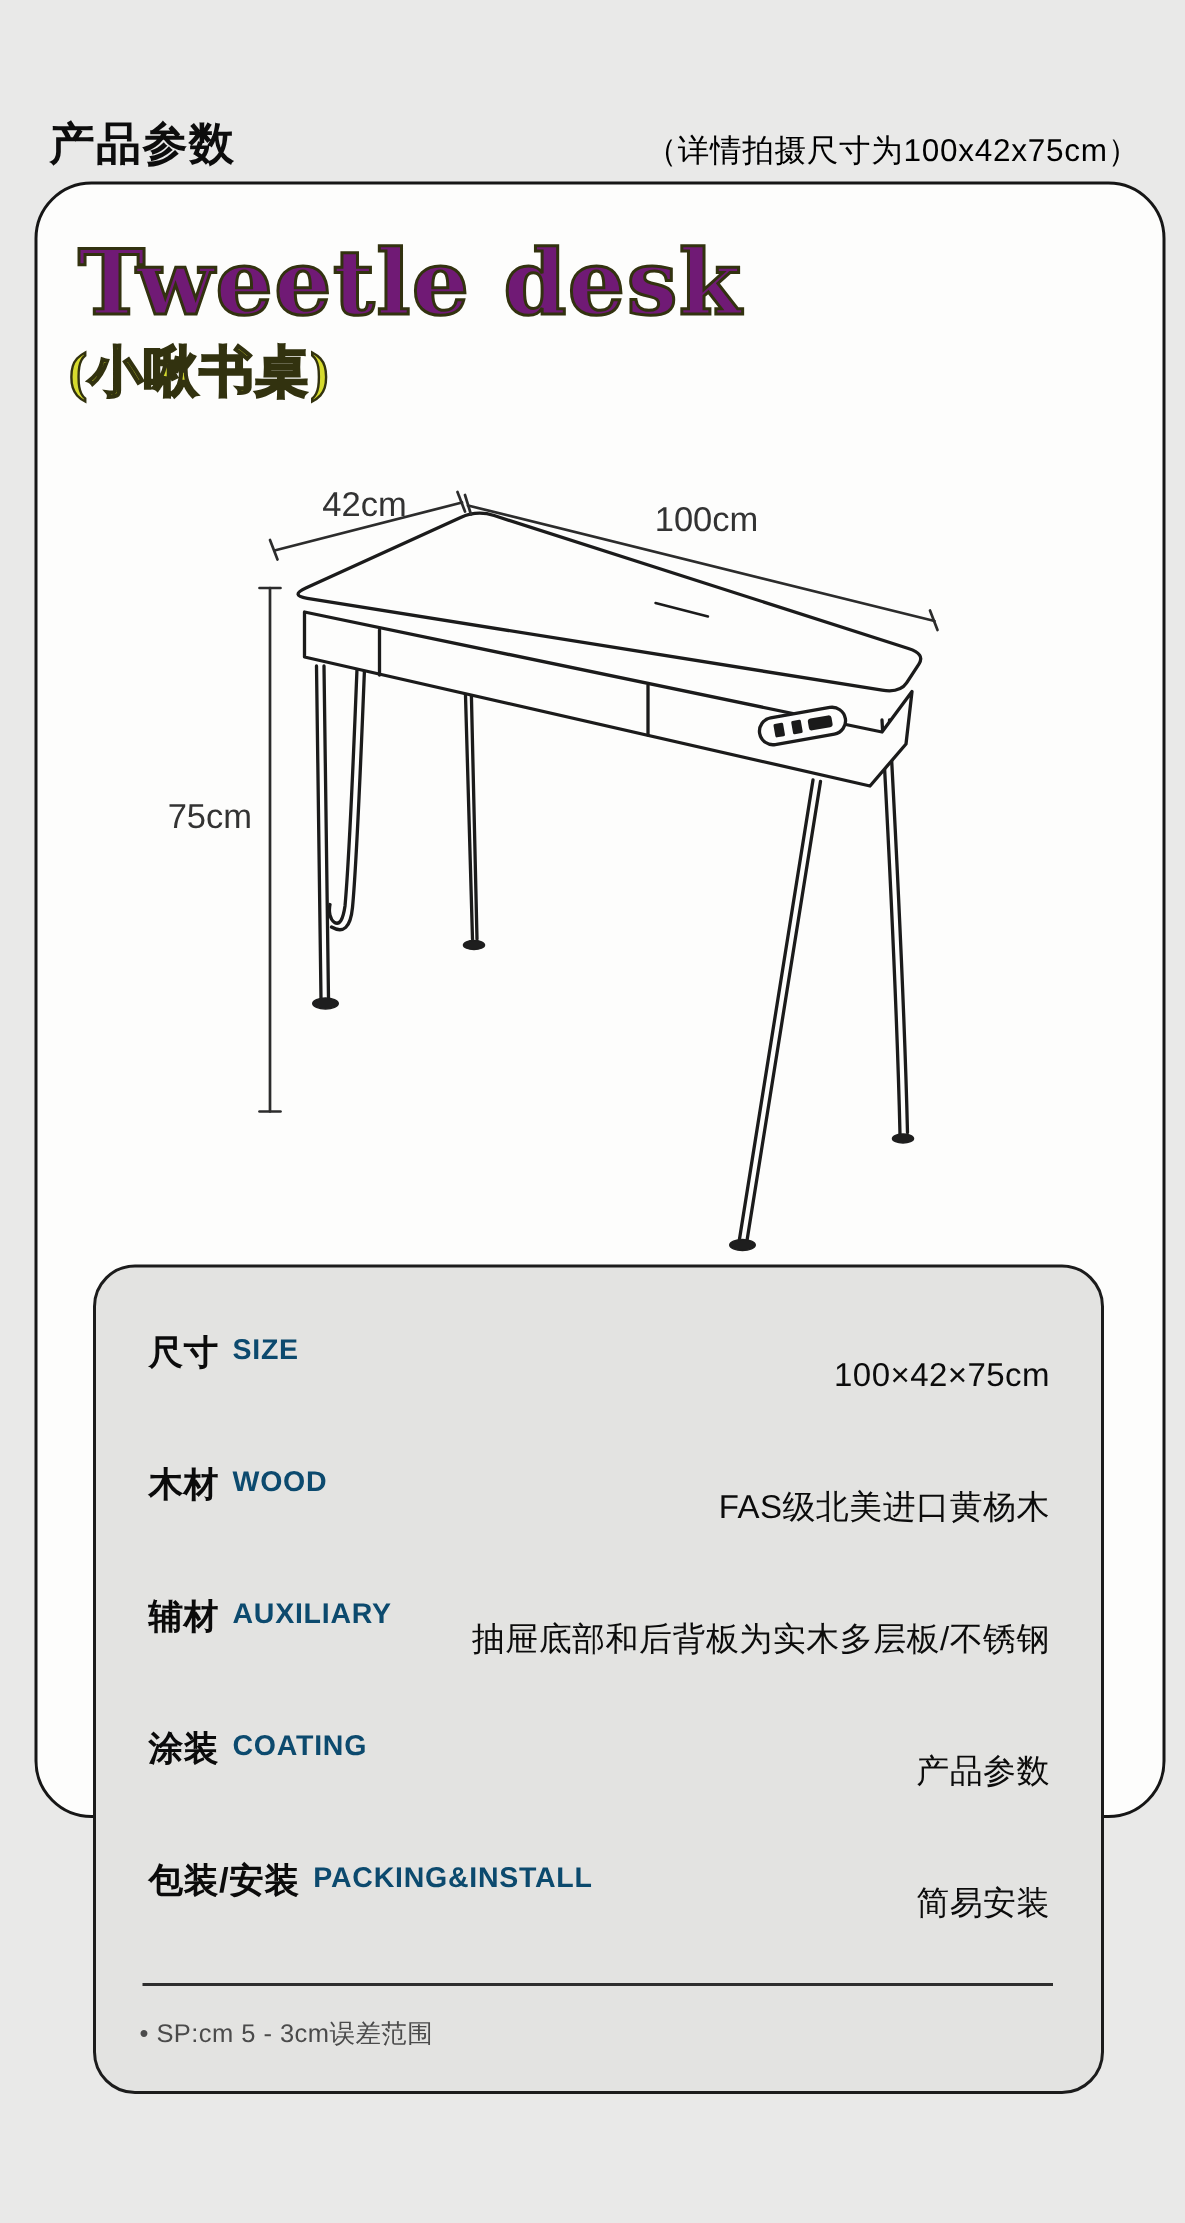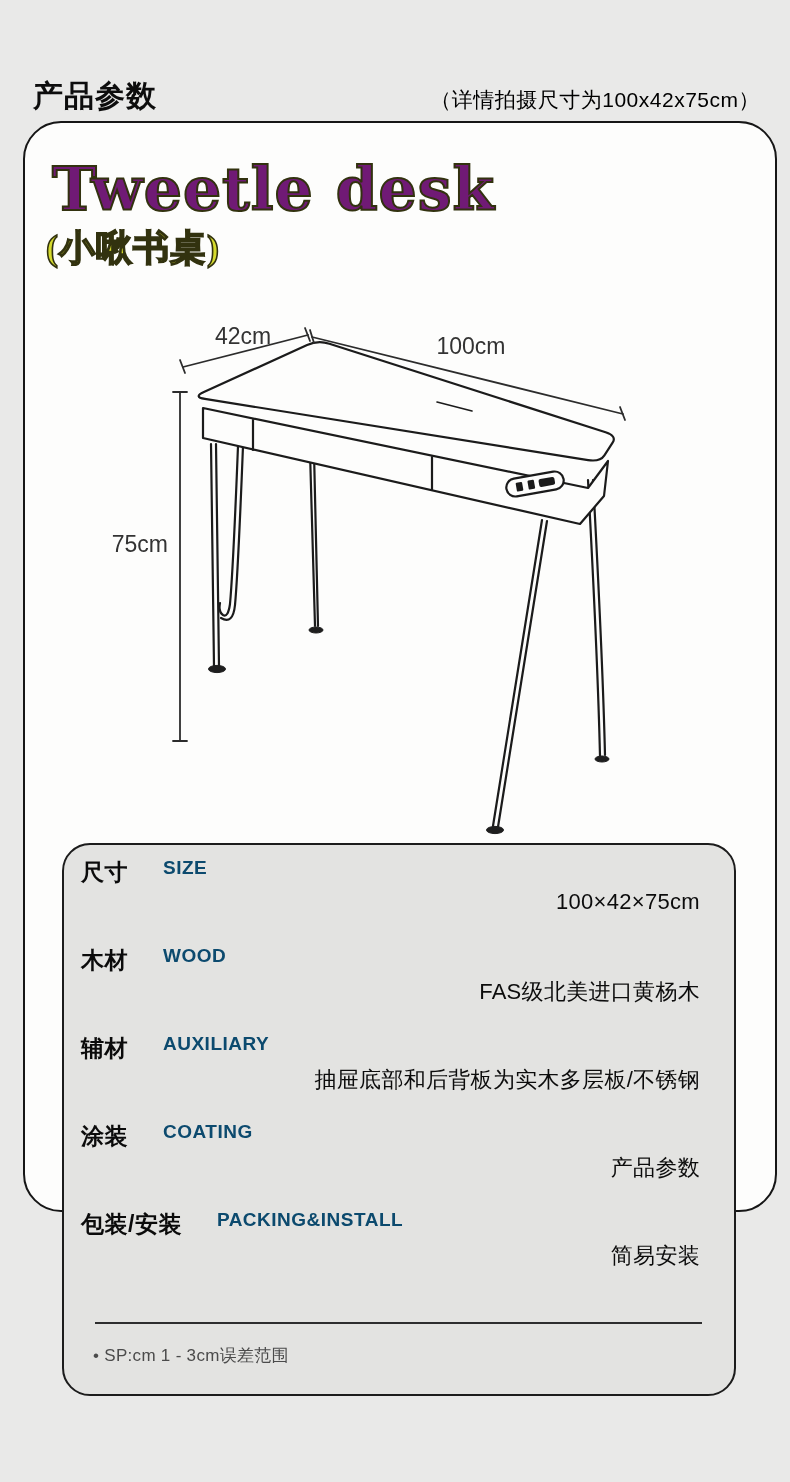--- a/index.html
+++ b/index.html
@@ -55,22 +55,22 @@
   }
 
   
   .spec-card{
     position:absolute;left:62px;top:843px;width:674px;height:553px;
     box-sizing:border-box;
     background:#e3e3e1;border:2px solid #1c1c1c;border-radius:28px;
   }
   .spec-rows{position:absolute;left:0;top:12px;width:100%;}
   .spec-row{
-    height:88px;display:flex;align-items:flex-start;
-    padding:0 34px 0 17px;box-sizing:border-box;gap:26px;
+    height:88px;display:flex;align-items:center;
+    padding:0 34px 0 35px;box-sizing:border-box;
   }
   .lbl-cn{font-size:23px;font-weight:700;color:#0b0b0b;letter-spacing:0.5px;}
   .lbl-en{font-size:19px;font-weight:700;color:#0c4a6e;margin-left:9px;letter-spacing:0.5px;}
   .val{margin-left:auto;font-size:22px;font-weight:500;color:#0c0c0c;letter-spacing:0.3px;white-space:nowrap;margin-top:32px;}
   .spec-sep{
     position:absolute;left:31px;top:477px;width:607px;height:0;
     border-top:2px solid #2e2e2e;
   }
   .spec-foot{
     position:absolute;left:29px;top:499px;
@@ -175,16 +175,16 @@
       </div>
 
       <div class="spec-row">
         <span class="lbl-cn">包装/安装</span>
         <span class="lbl-en">PACKING&amp;INSTALL</span>
         <span class="val">简易安装</span>
       </div>
 
     </div>
     <div class="spec-sep"></div>
-    <div class="spec-foot">• SP:cm 1 - 3cm误差范围</div>
+    <div class="spec-foot">• SP:cm 5 - 3cm误差范围</div>
   </div>
 
 </div>
 
 </body></html>

